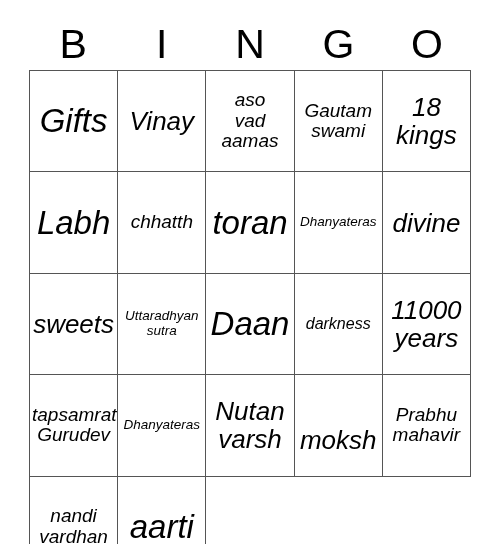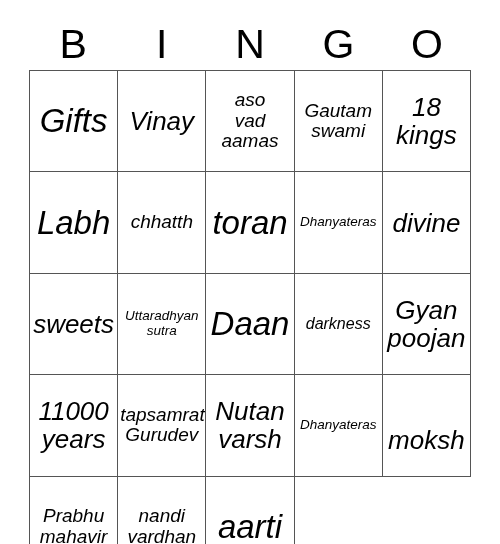--- a/index.html
+++ b/index.html
@@ -141,38 +141,34 @@
 sutra</span>
       </div>
     <div class="cell fs-xxl">
         <span class="cell-text">Daan</span>
       </div>
 
     <div class="cell fs-xs">
         <span class="cell-text">darkness</span>
       </div>
     <div class="cell fs-xl">
-        <span class="cell-text">Gyan
-poojan</span>
-      </div>
-    <div class="cell fs-xl">
         <span class="cell-text">11000
 years</span>
       </div>
     <div class="cell fs-sm">
         <span class="cell-text">tapsamrat
 Gurudev</span>
       </div>
+    <div class="cell fs-xxs">
+        <span class="cell-text">Dhanyateras</span>
+      </div>
+
     <div class="cell fs-xl">
         <span class="cell-text">Nutan
 varsh</span>
-      </div>
-
-    <div class="cell fs-xxs">
-        <span class="cell-text">Dhanyateras</span>
       </div>
     <div class="cell fs-lg">
         <span class="cell-text">moksh</span>
       </div>
     <div class="cell fs-md">
         <span class="cell-text">Prabhu
 mahavir</span>
       </div>
     <div class="cell fs-md">
         <span class="cell-text">nandi

